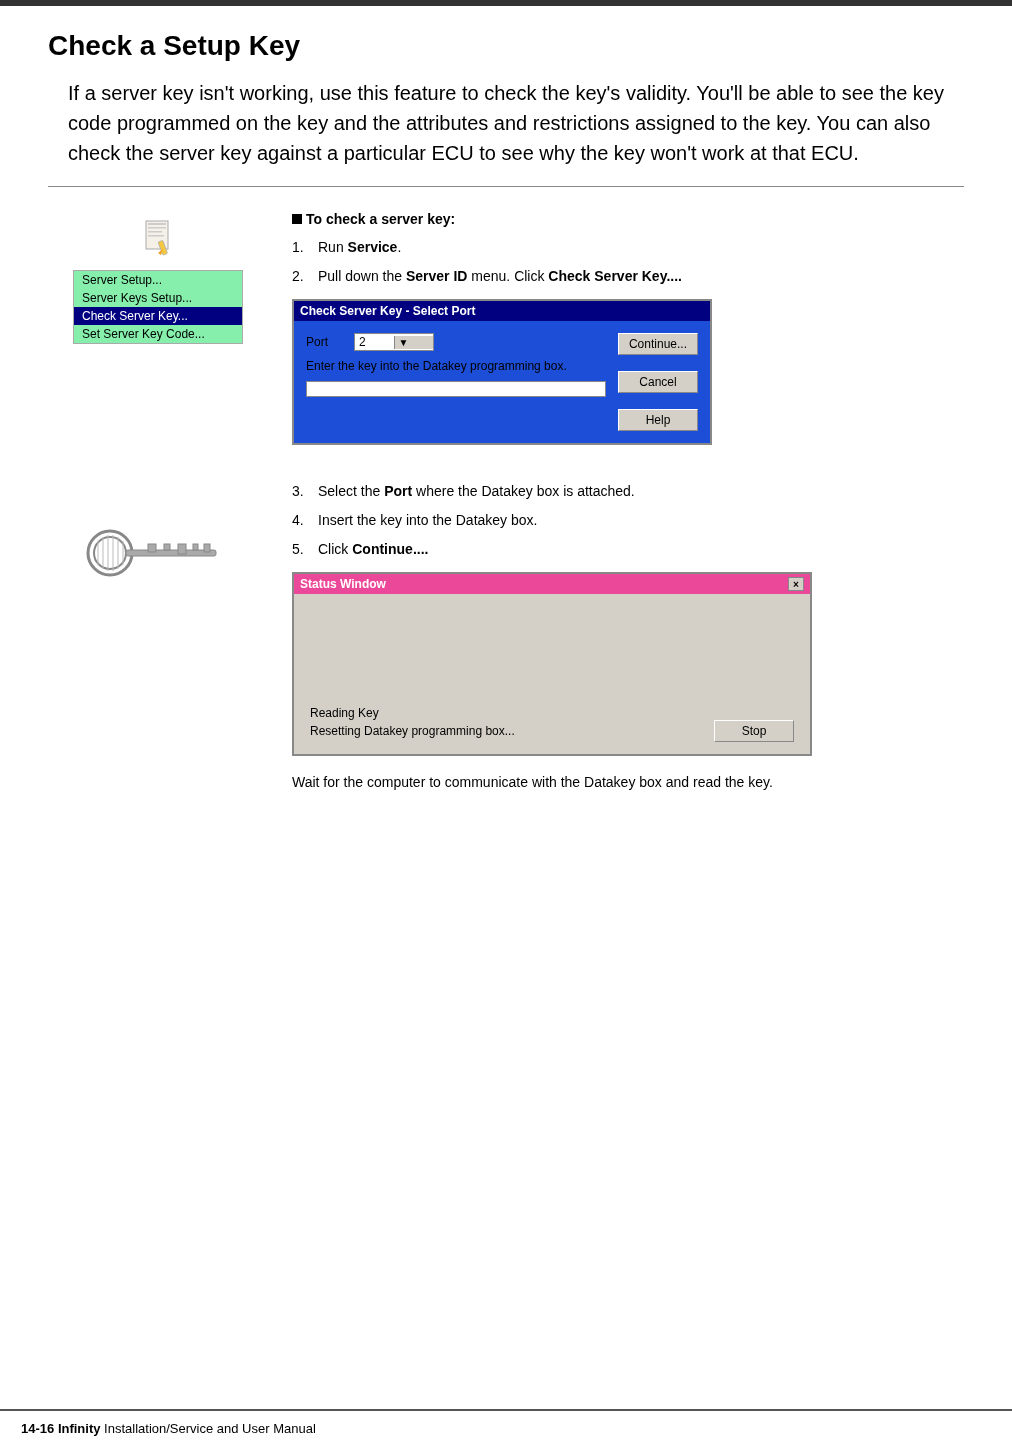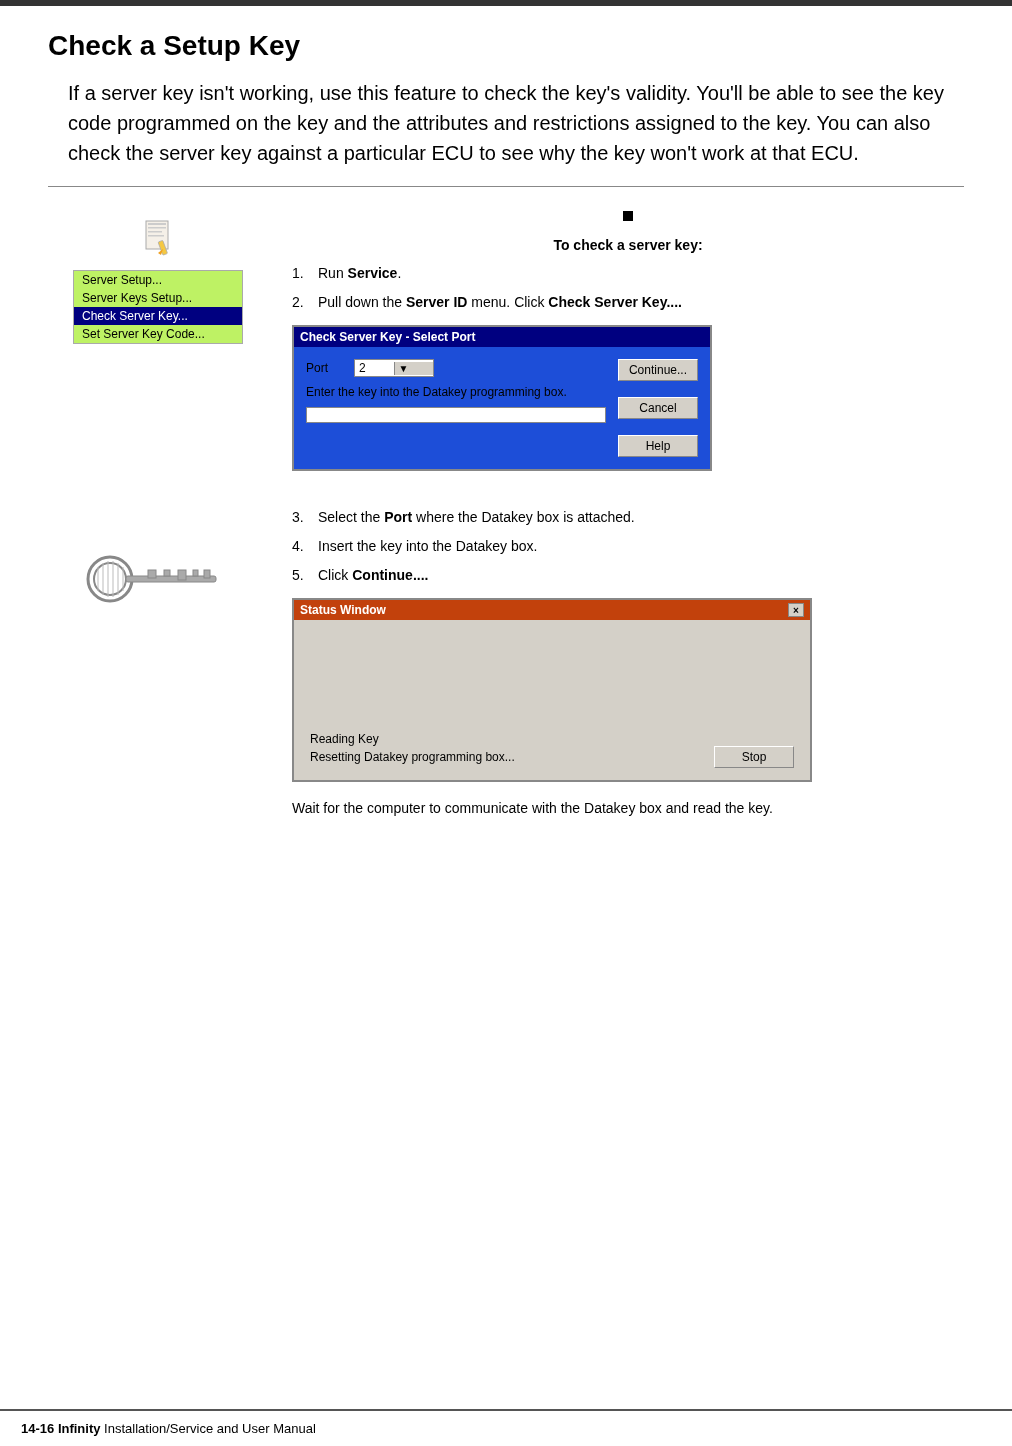--- a/index.html
+++ b/index.html
@@ -46,25 +46,24 @@
     .main-section {
       display: flex;
       flex-direction: column;
       gap: 0;
     }
 
     
     .bullet-heading {
       display: flex;
       align-items: center;
-      gap: 16px;
+      gap: 4px;
       font-weight: bold;
       font-size: 14px;
       margin-bottom: 10px;
-      flex-direction: column;
     }
 
     .bullet-square {
       width: 10px;
       height: 10px;
       background: #000;
       display: inline-block;
       flex-shrink: 0;
     }
 
@@ -73,21 +72,21 @@
       font-size: 14px;
     }
 
     .step-text {
       flex: 1;
     }
 
     
     .menu-mockup {
       border: 1px solid #aaa;
-      background: #bef264;
+      background: #86efac;
       font-size: 12px;
       width: 170px;
       padding: 0;
     }
 
     .menu-item {
       padding: 2px 8px;
       white-space: nowrap;
       cursor: default;
     }
@@ -197,21 +196,21 @@
     .status-dialog {
       border: 2px solid #888;
       background: #d4d0c8;
       font-size: 12px;
       margin-top: 12px;
       margin-bottom: 16px;
       width: 520px;
     }
 
     .status-titlebar {
-      background: #c2410c;
+      background: #ec4899;
       color: #fff;
       padding: 3px 6px;
       font-weight: bold;
       font-size: 12px;
       display: flex;
       justify-content: space-between;
       align-items: center;
     }
 
     .close-btn {

